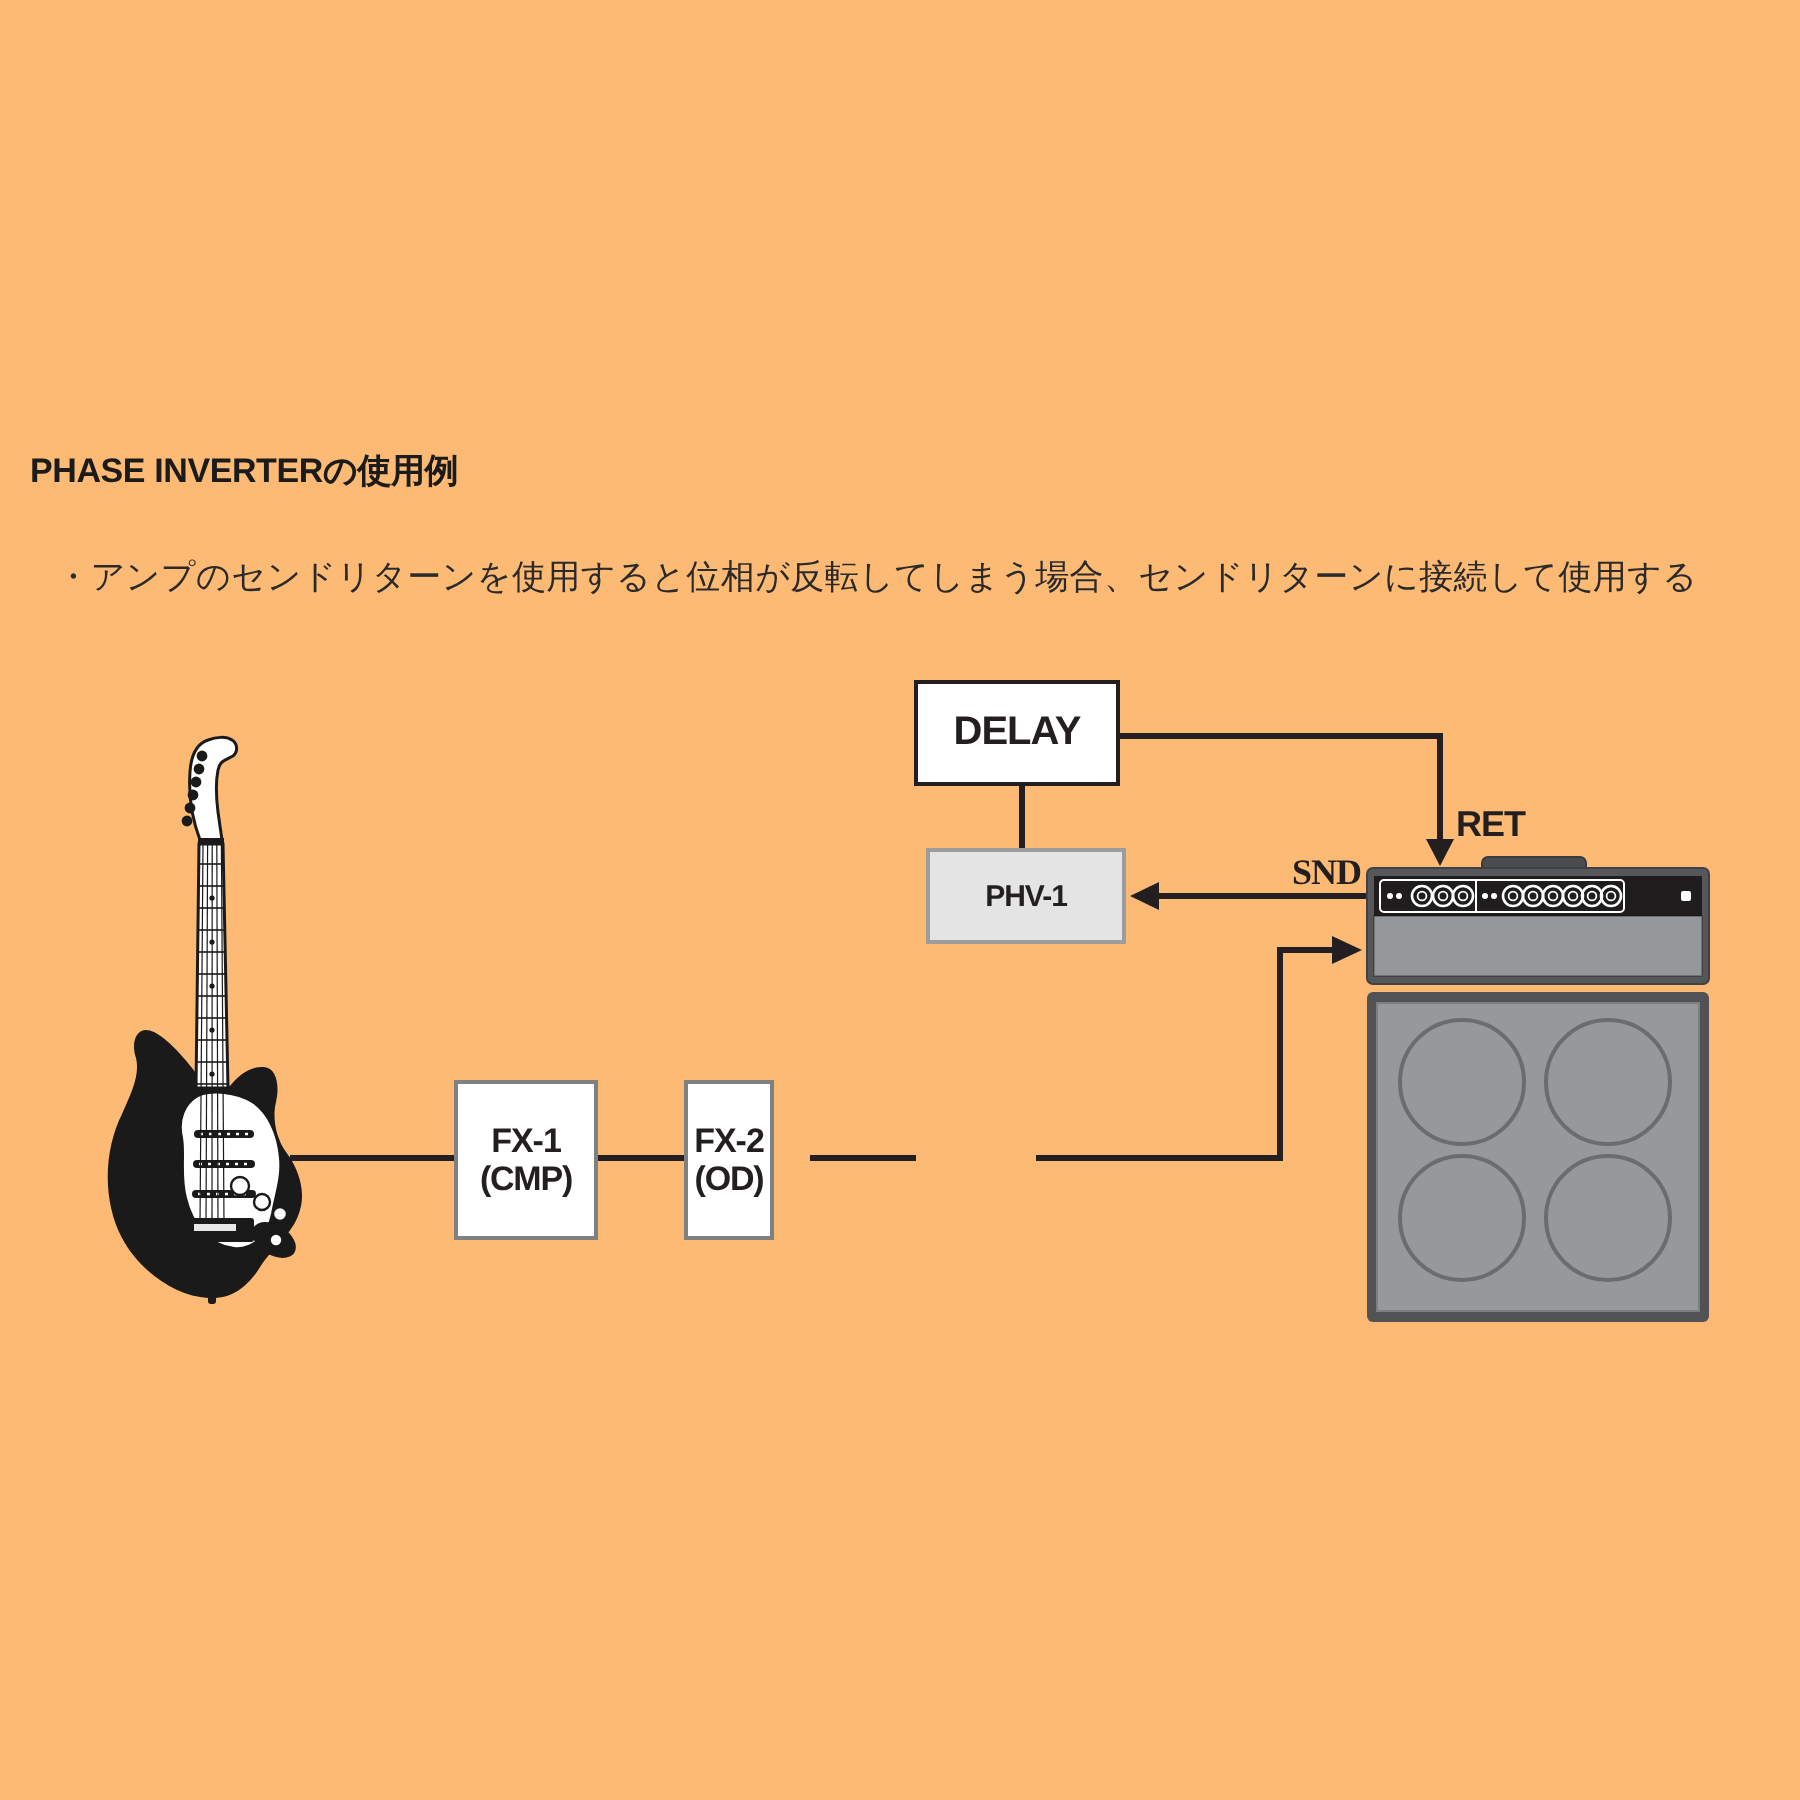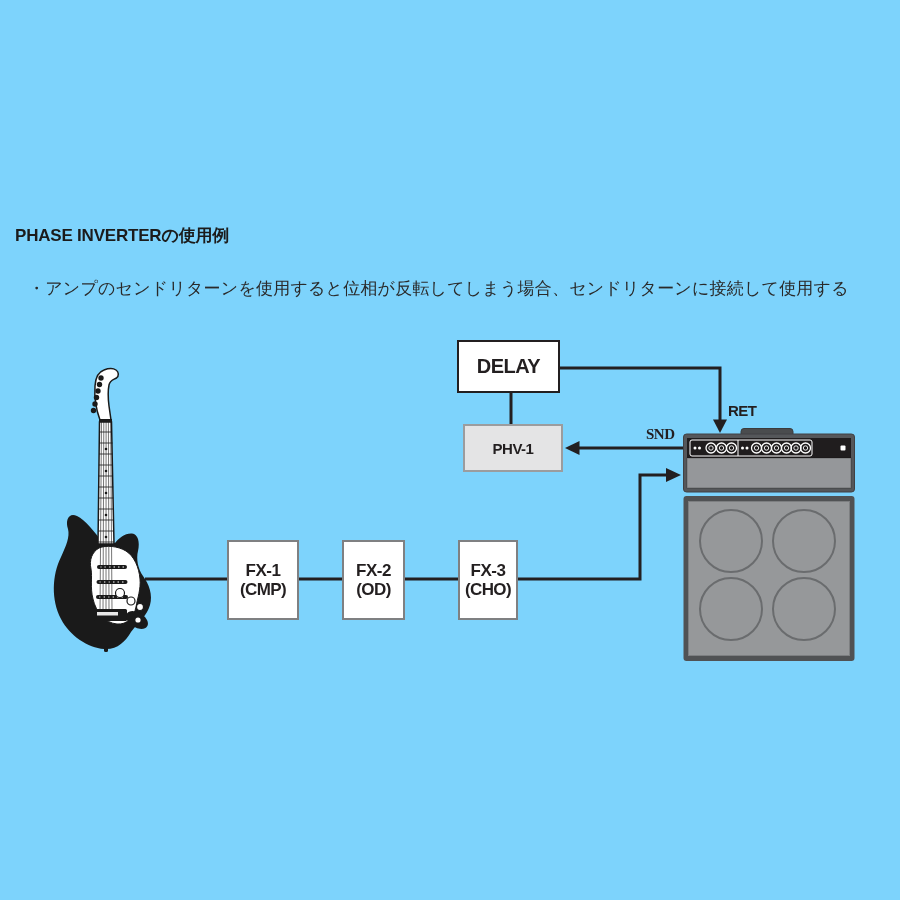--- a/index.html
+++ b/index.html
@@ -1,17 +1,17 @@
 <!DOCTYPE html>
 <html style="--ink: #231f20; --line: #231f20; --phv1-fill: #e4e4e5; --phv1-border: #9b9c9e; --fx-border: #7f8082; --amp-frame: #55575a; --amp-panel: #201d1e; --amp-body: #95979a; --amp-handle: #4a4c4e; --cab-frame: #505254; --cab-fill: #96989a; --speaker-ring: #6a6c6e;"><head>
 <meta charset="utf-8">
 <style>
   html,body{margin:0;padding:0;background:#fff;}
   .page{
-    position:relative;width:900px;height:900px;background:#7dd3fc;overflow:hidden;
+    position:relative;width:900px;height:900px;background:#fdba74;overflow:hidden;
     font-family:"Liberation Sans","DejaVu Sans",sans-serif;color:var(--ink,#231f20);
   }
   .title{
     position:absolute;left:15px;top:224px;margin:0;
     font-size:17px;font-weight:bold;letter-spacing:-0.2px;color:#1b1b1b;
   }
   .note{
     position:absolute;left:28px;top:277px;margin:0;
     font-size:17px;font-weight:normal;color:#2a2a2a;letter-spacing:0.2px;
   }
@@ -23,24 +23,24 @@
     position:absolute;display:flex;flex-direction:column;align-items:center;justify-content:center;
     background:#fff;text-align:center;font-weight:bold;color:var(--ink,#231f20);
     letter-spacing:-0.5px;box-sizing:border-box;
   }
   .box-delay{left:457px;top:340px;width:103px;height:53px;border:2px solid var(--ink,#231f20);font-size:20px;}
   .box-phv1{left:463px;top:424px;width:100px;height:48px;border:2px solid var(--phv1-border,#9b9c9e);
     background:var(--phv1-fill,#e4e4e5);font-size:15px;}
   .box-fx{top:540px;height:80px;border:2px solid var(--fx-border,#7f8082);font-size:17px;line-height:1.12;}
   .box-fx .fx-sub{font-size:17px;letter-spacing:-0.6px;}
   .box-fx1{left:227px;width:72px;}
-  .box-fx2{left:342px;width:63px;}
+  .box-fx2{left:342px;width:45px;}
   .box-fx3{left:458px;width:60px;}
 
-  .jack-label{position:absolute;font-size:15px;font-weight:bold;letter-spacing:-0.5px;color:var(--ink,#231f20);}
+  .jack-label{position:absolute;font-size:18px;font-weight:bold;letter-spacing:-0.5px;color:var(--ink,#231f20);}
   .label-snd{left:646px;top:426px;font-family:Liberation Serif, serif;}
   .label-ret{left:728px;top:402px;}
 
   .guitar-svg{position:absolute;left:50px;top:362px;}
   .amp-svg{position:absolute;left:683px;top:428px;}
 
   .g-outline{fill:#ffffff;stroke:#1a1a1a;stroke-width:1.5;}
   .g-black{fill:#1a1a1a;stroke:none;}
   .g-thin{stroke:#1a1a1a;stroke-width:0.8;fill:none;}
 </style>
@@ -157,24 +157,20 @@
   <div class="box box-phv1">
     <span>PHV-1</span>
   </div>
   <div class="box box-fx box-fx1">
     <span>FX-1</span>
     <span class="fx-sub">(CMP)</span>
   </div>
   <div class="box box-fx box-fx2">
     <span>FX-2</span>
     <span class="fx-sub">(OD)</span>
-  </div>
-  <div class="box box-fx box-fx3">
-    <span>FX-3</span>
-    <span class="fx-sub">(CHO)</span>
   </div>
 
   <span class="jack-label label-snd">SND</span>
   <span class="jack-label label-ret">RET</span>
 
   <svg class="amp-svg" width="172" height="235" viewBox="0 0 172 235">
 
     <rect x="58" y="0.5" width="52" height="10" rx="3" fill="var(--amp-handle,#4a4c4e)" stroke="#3a3b3d"></rect>
 
     <rect x="0.5" y="6" width="171" height="58" rx="3" fill="var(--amp-frame,#55575a)" stroke="#404144"></rect>

